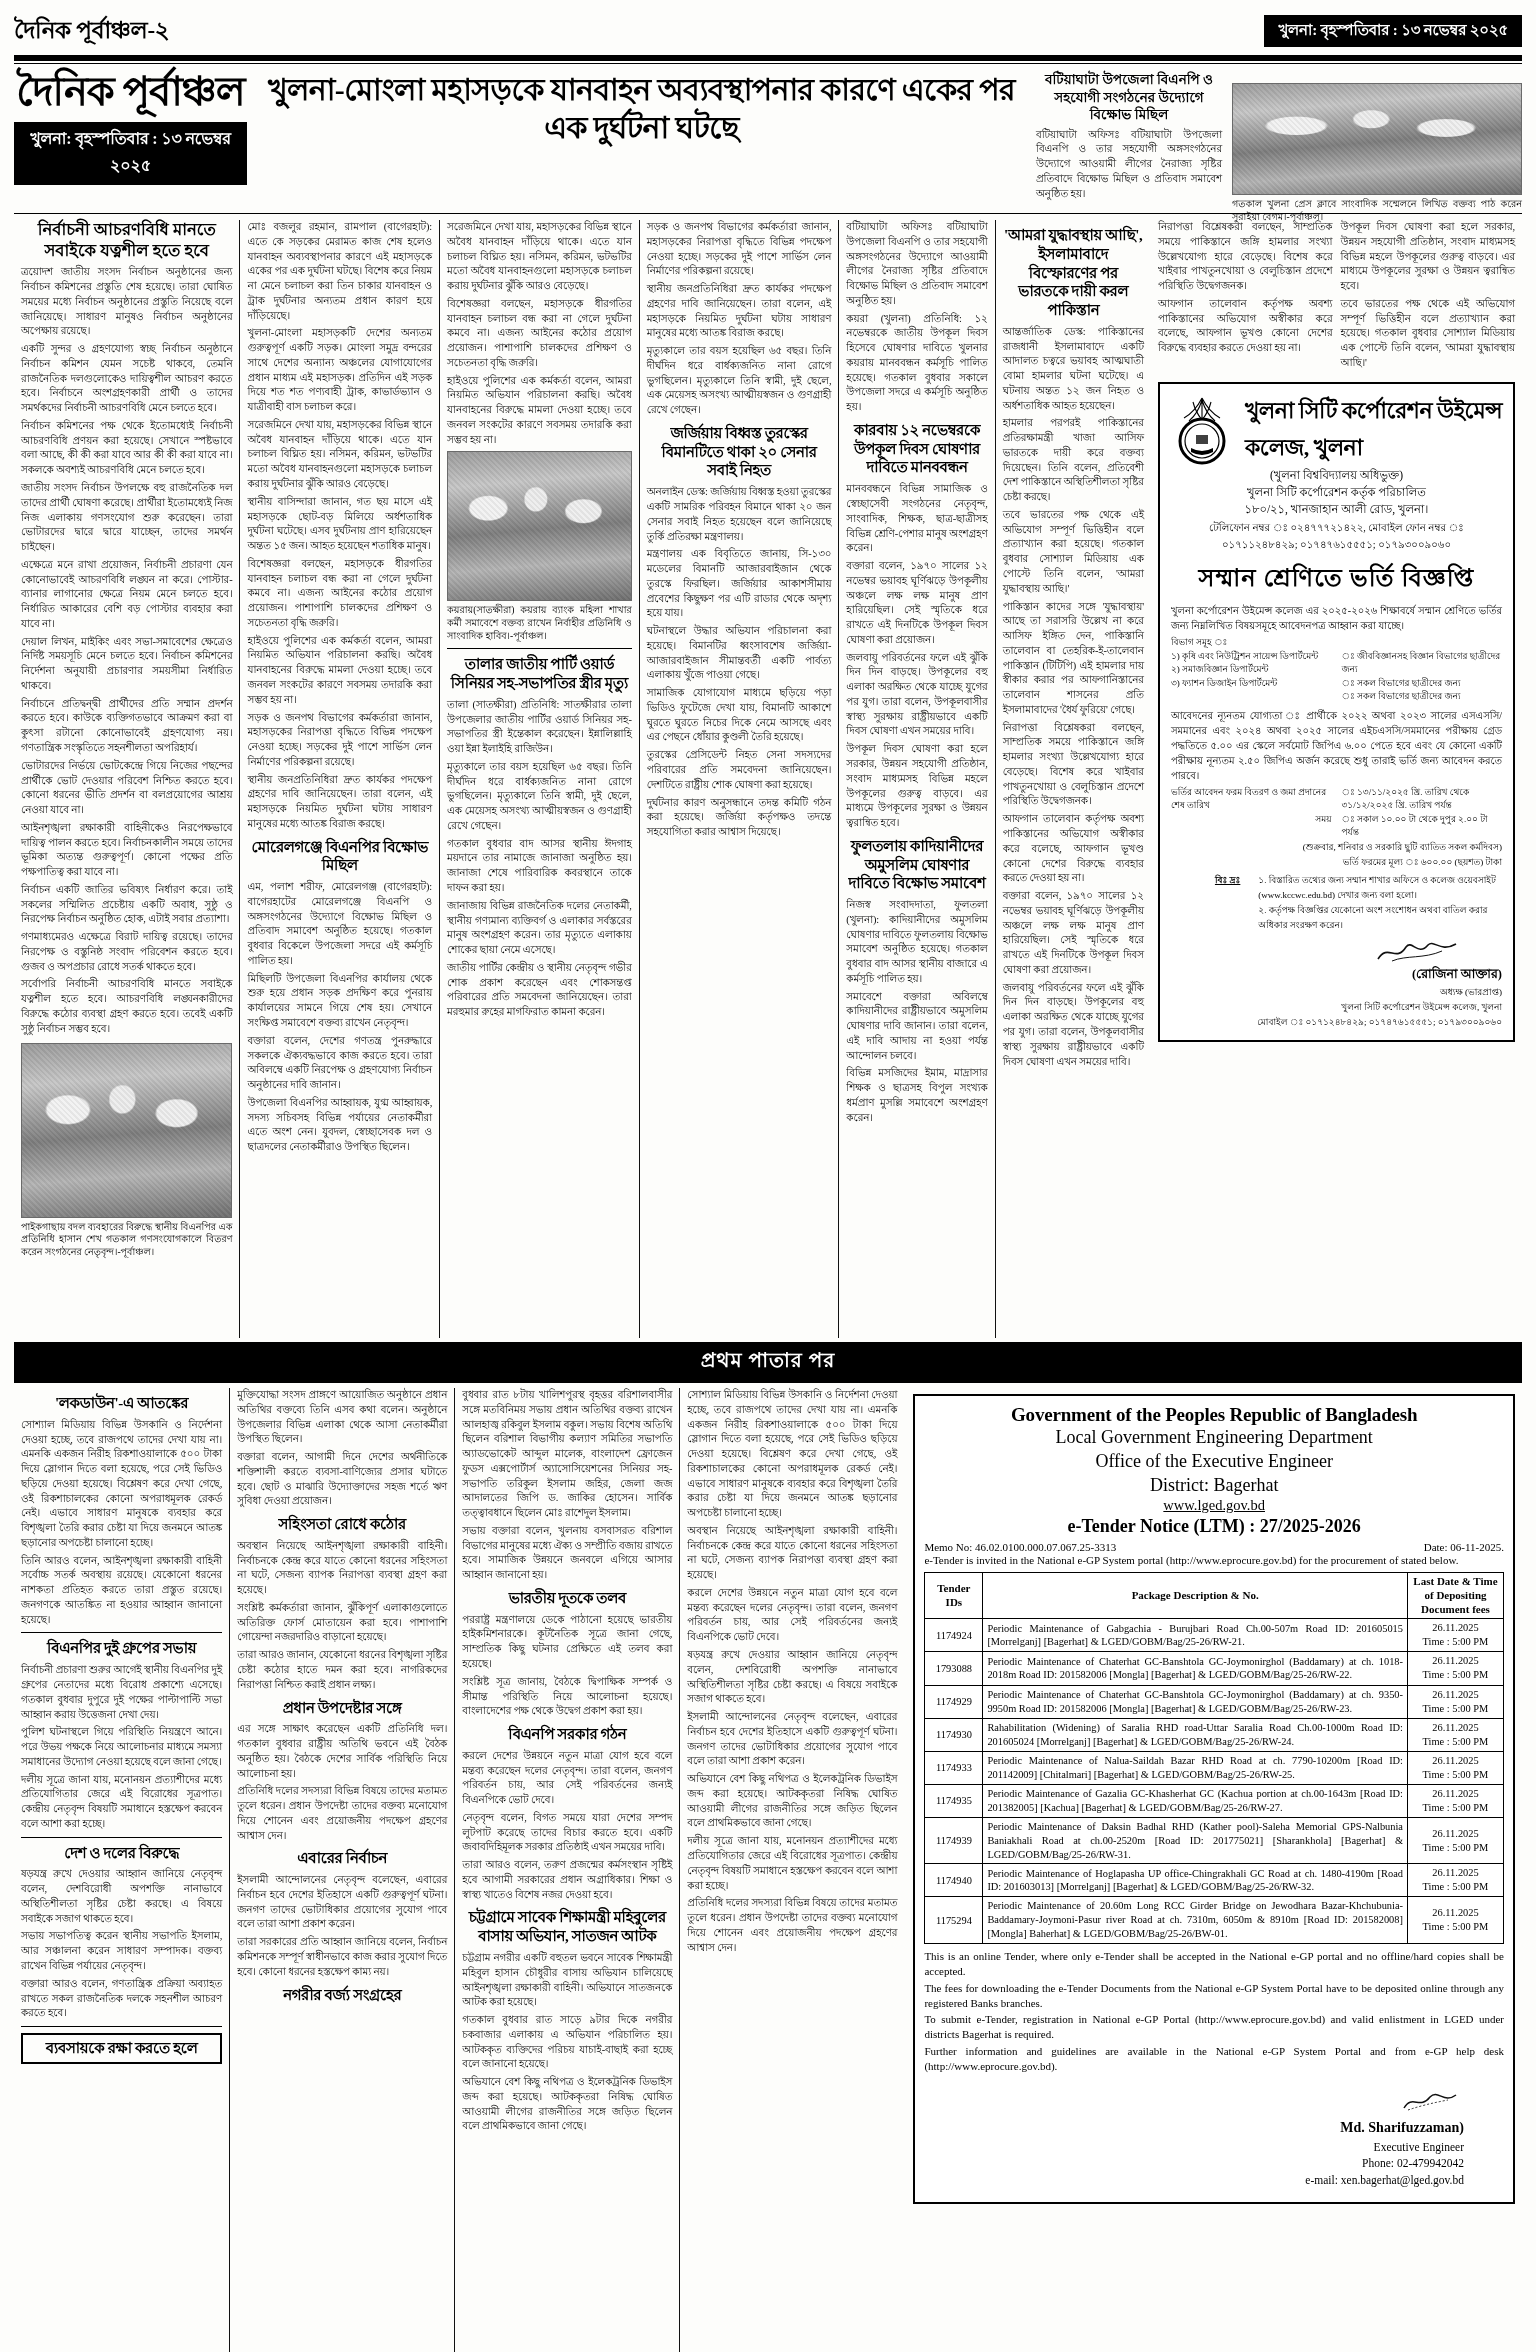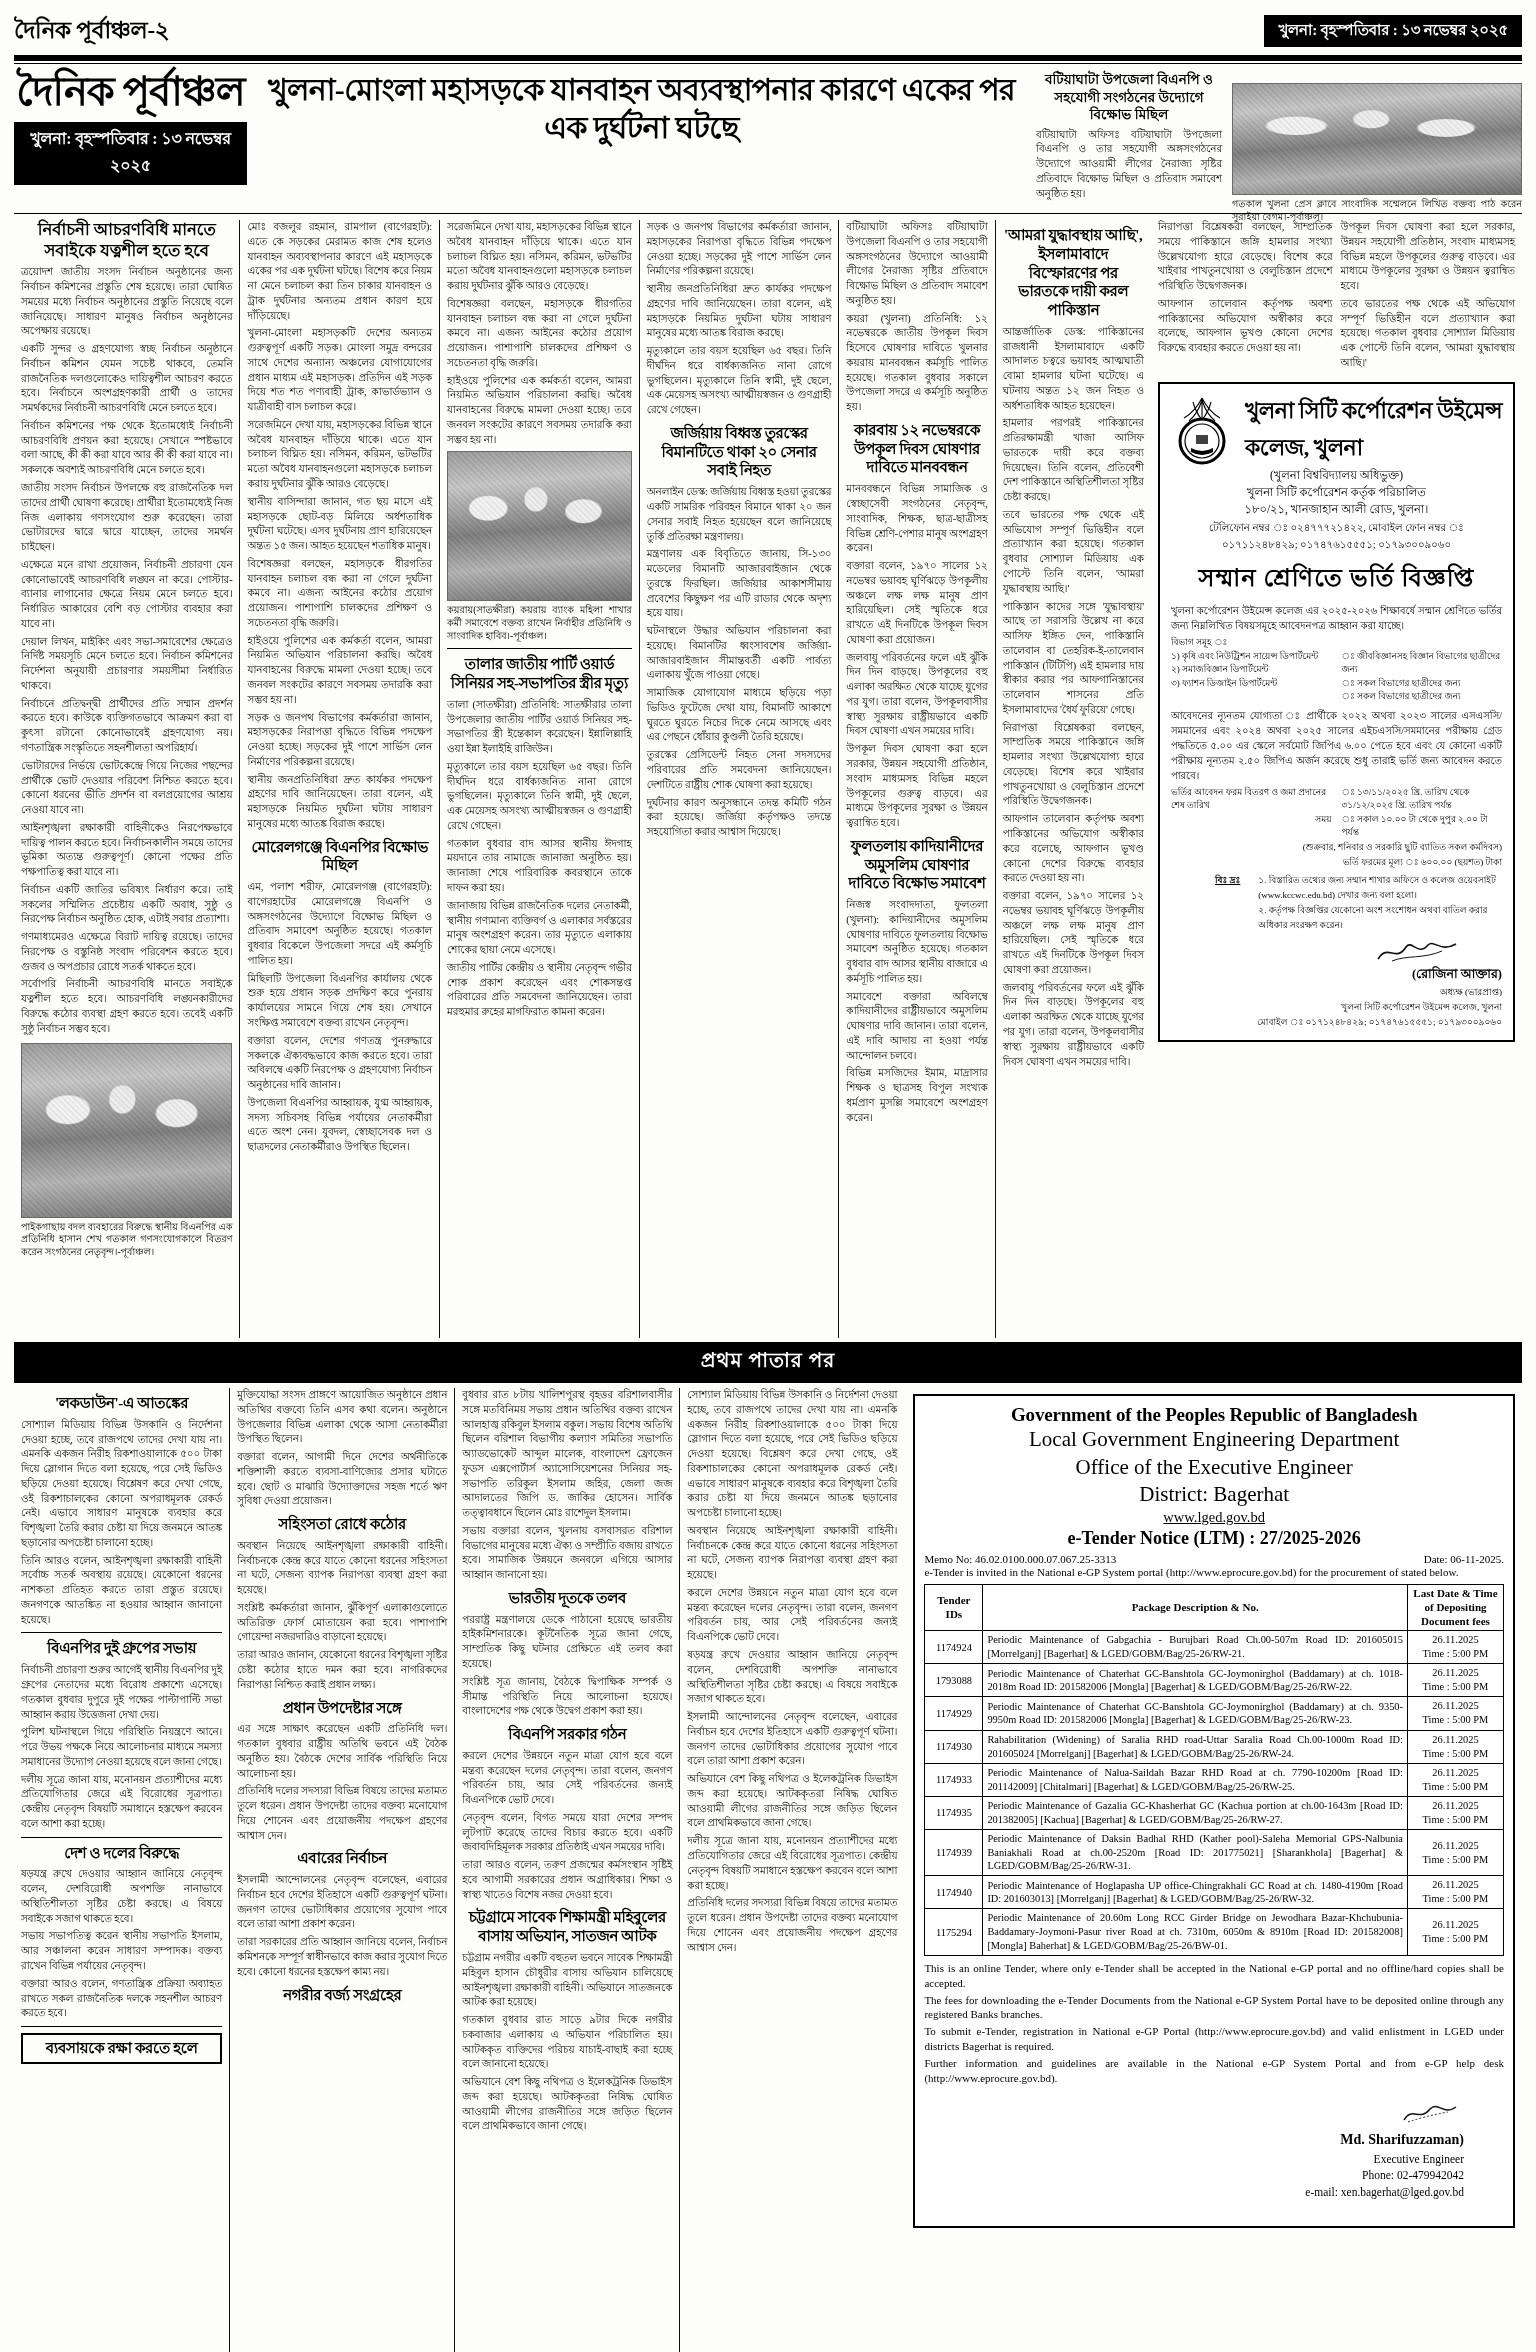--- a/index.html
+++ b/index.html
@@ -92,23 +92,23 @@
   .ad-row > div { flex:1; }
   .sign-area { text-align:right; margin-top:6px; font-size:11px; }
   .sign-name { font-weight:bold; font-size:12.5px; }
 
   .crest {
     width:62px; height:72px; flex:none; position:relative;
   }
   .crest svg { width:100%; height:100%; display:block; }
 
   
-  .tender { border:2px solid #000; padding:8px 9px 25px 9px; margin-top:6px; background:#fff; }
+  .tender { border:2px solid #000; padding:8px 9px 13px 9px; margin-top:6px; background:#fff; }
   .t-h1 { text-align:center; font-size:19px; font-weight:bold; letter-spacing:-.2px; }
-  .t-h2 { text-align:center; font-size:21px; line-height:1.32; }
+  .t-h2 { text-align:center; font-size:18px; line-height:1.32; }
   .t-link { text-align:center; font-size:14.5px; text-decoration:underline; }
   .t-h3 { text-align:center; font-size:18px; font-weight:bold; margin-top:2px; }
   .t-memo { display:flex; justify-content:space-between; font-size:11px; margin-top:4px; }
   .t-intro { font-size:11px; line-height:1.35; text-align:justify; margin-bottom:4px; }
   table.tt { width:100%; border-collapse:collapse; font-size:10.4px; }
   table.tt th, table.tt td { border:1px solid #000; padding:2px 4px; vertical-align:middle; }
   table.tt th { text-align:center; font-weight:bold; font-size:11px; line-height:1.25; }
   table.tt td.idc { text-align:center; width:58px; }
   table.tt td.desc { text-align:justify; line-height:1.33; }
   table.tt td.dt { text-align:center; width:96px; line-height:1.35; }

